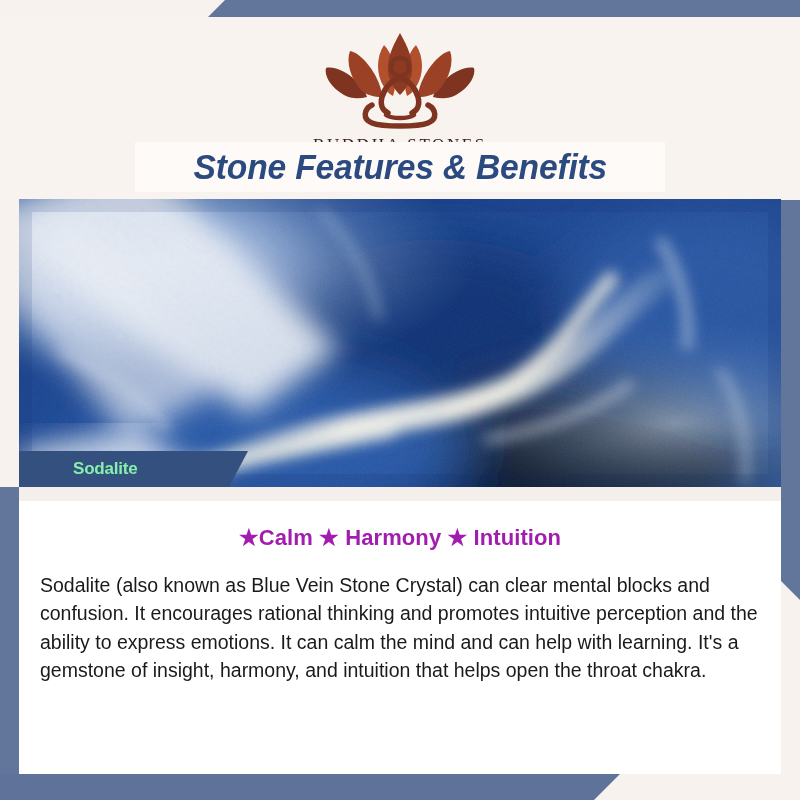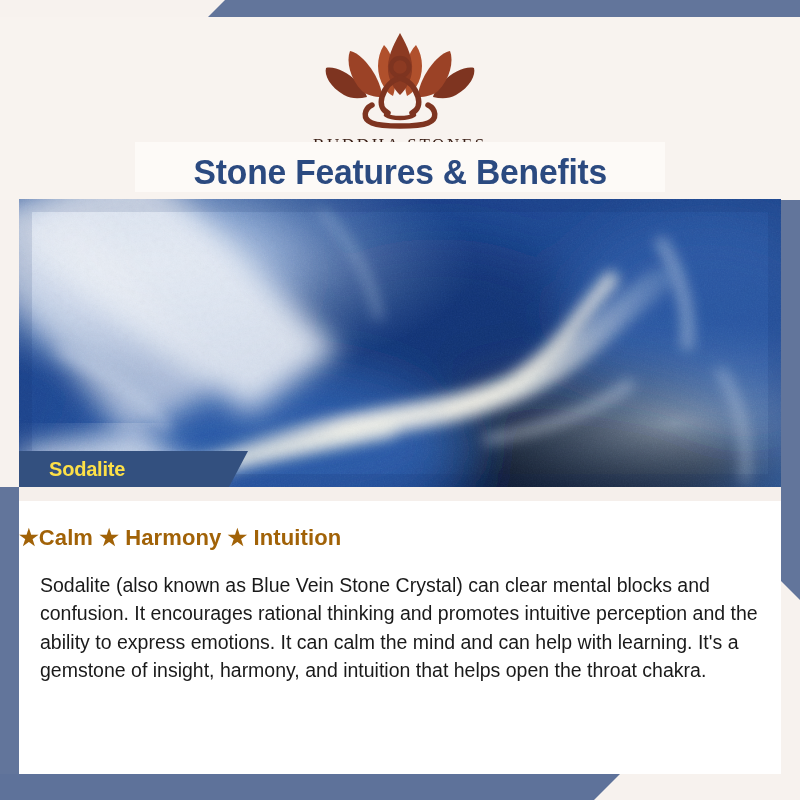--- a/index.html
+++ b/index.html
@@ -100,23 +100,24 @@
 
   
   .title-banner {
     position: absolute;
     top: 142px;
     left: 135px;
     width: 530px;
     height: 50px;
     background: #fdfaf7;
     display: flex;
-    align-items: flex-end;
+    align-items: center;
     justify-content: center;
     z-index: 4;
+    font-style: italic;
   }
   .title-text {
     font-family: "Liberation Sans Narrow", "Liberation Sans", sans-serif;
     font-size: 35px;
     font-weight: 700;
     color: #2b4a80;
     letter-spacing: -0.2px;
     transform: scaleX(0.96);
   }
 
@@ -145,23 +146,23 @@
     width: 229px;
     height: 36px;
     background: #33507f;
     -webkit-clip-path: polygon(0 0, 100% 0, calc(100% - 19px) 100%, 0 100%);
     clip-path: polygon(0 0, 100% 0, calc(100% - 19px) 100%, 0 100%);
     z-index: 3;
     display: flex;
     align-items: center;
   }
   .stone-tag-label {
-    margin-left: 30px;
-    color: #fde047;
-    font-size: 20px;
+    margin-left: 54px;
+    color: #86efac;
+    font-size: 17px;
     font-weight: 700;
     font-family: "Liberation Sans", sans-serif;
     letter-spacing: -0.2px;
   }
 
   
   .divider-strip {
     position: absolute;
     left: 19px;
     top: 487px;
@@ -174,23 +175,24 @@
     position: absolute;
     left: 19px;
     top: 501px;
     width: 762px;
     height: 273px;
     background: #ffffff;
     z-index: 2;
   }
   .keywords {
     margin-top: 24px;
+    text-align: center;
     font-size: 22px;
     font-weight: 700;
-    color: #a16207;
+    color: #a21caf;
     letter-spacing: 0.1px;
   }
   .body-text {
     margin: 20px 12px 0 21px;
     font-size: 19.5px;
     line-height: 1.45;
     color: #1a1a1a;
     font-family: "Liberation Sans", sans-serif;
     font-weight: 400;
     text-align: left;

